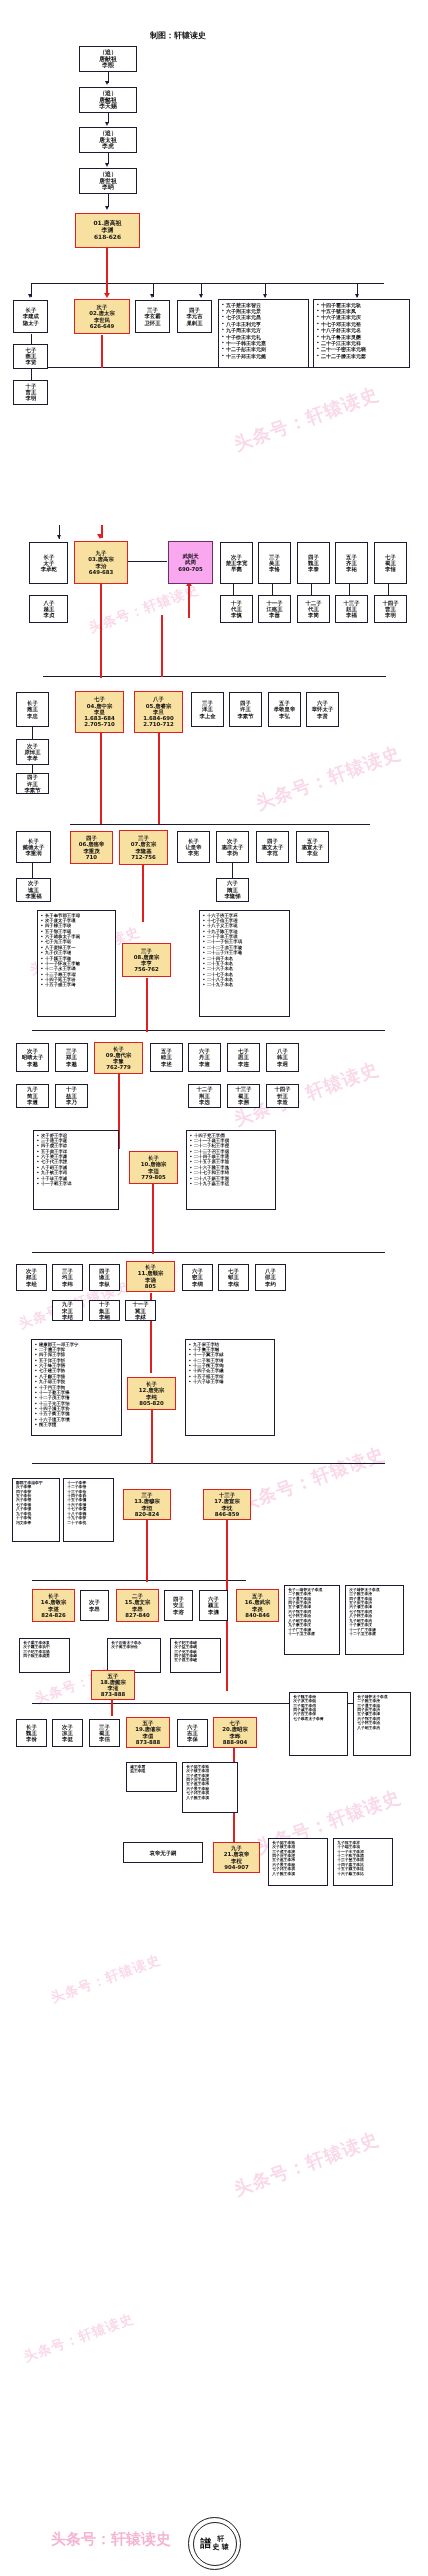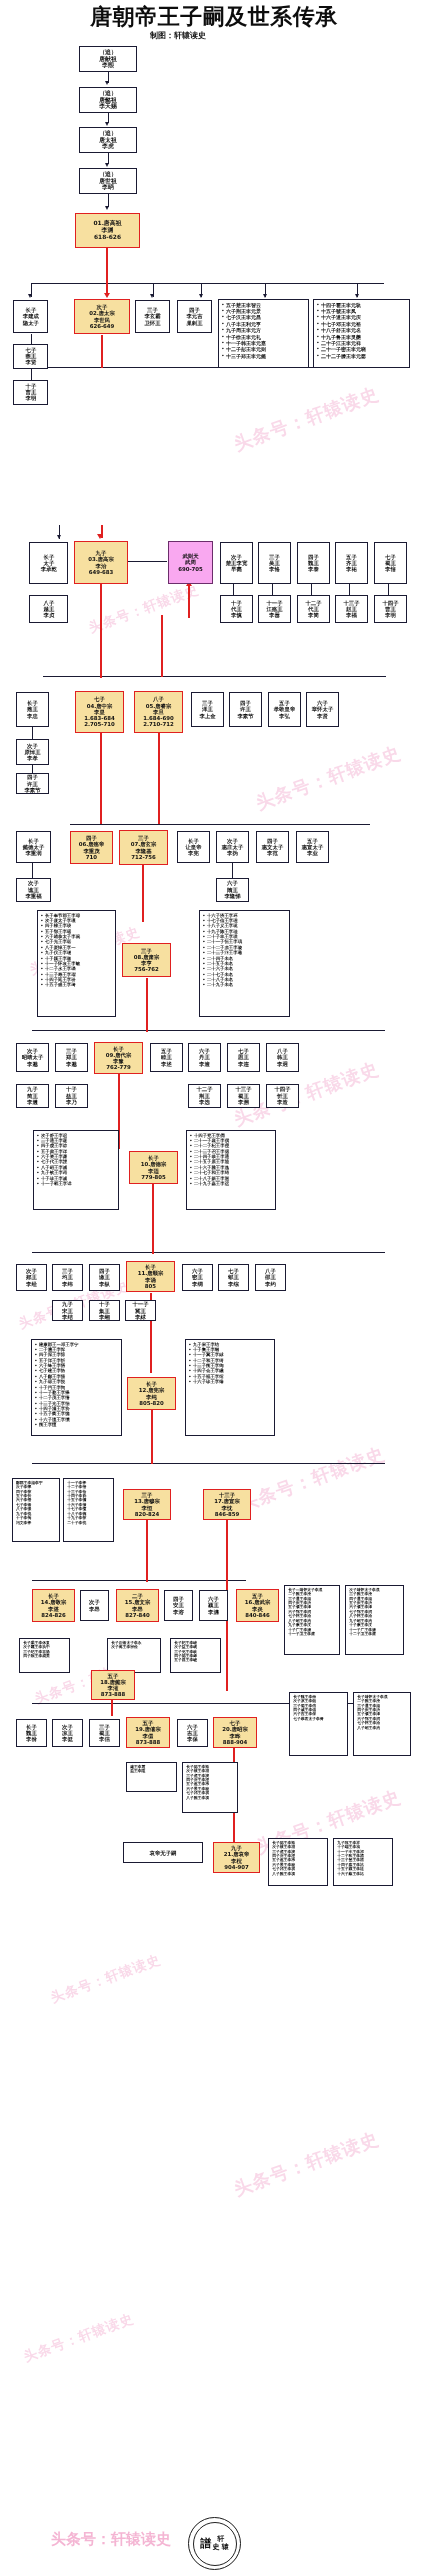--- a/index.html
+++ b/index.html
@@ -155,21 +155,20 @@
   <div class="wm sm" style="left:27px;top:942px;">头条号：轩辕读史</div>
   <div class="wm" style="left:230px;top:1082px;">头条号：轩辕读史</div>
   <div class="wm sm" style="left:16px;top:1296px;">头条号：轩辕读史</div>
   <div class="wm" style="left:236px;top:1467px;">头条号：轩辕读史</div>
   <div class="wm sm" style="left:32px;top:1671px;">头条号：轩辕读史</div>
   <div class="wm" style="left:252px;top:1810px;">头条号：轩辕读史</div>
   <div class="wm sm" style="left:48px;top:1970px;">头条号：轩辕读史</div>
   <div class="wm" style="left:230px;top:2152px;">头条号：轩辕读史</div>
   <div class="wm sm" style="left:21.4px;top:2329px;">头条号：轩辕读史</div>
 
-  <div class="title">唐朝帝王子嗣及世系传承</div>
   <div class="subtitle">制图：轩辕读史</div>
 
   <div class="bx anc" style="left:79px;top:46px;width:58px;height:26px;">
     <span>（追）</span>
     <span>唐献祖</span>
     <span>李熙</span>
   </div>
   <div class="ln" style="left:108px;top:72px;width:1.1px;height:10.7px;"></div>
   <div class="ar" style="left:105px;top:81px;"></div>
 

